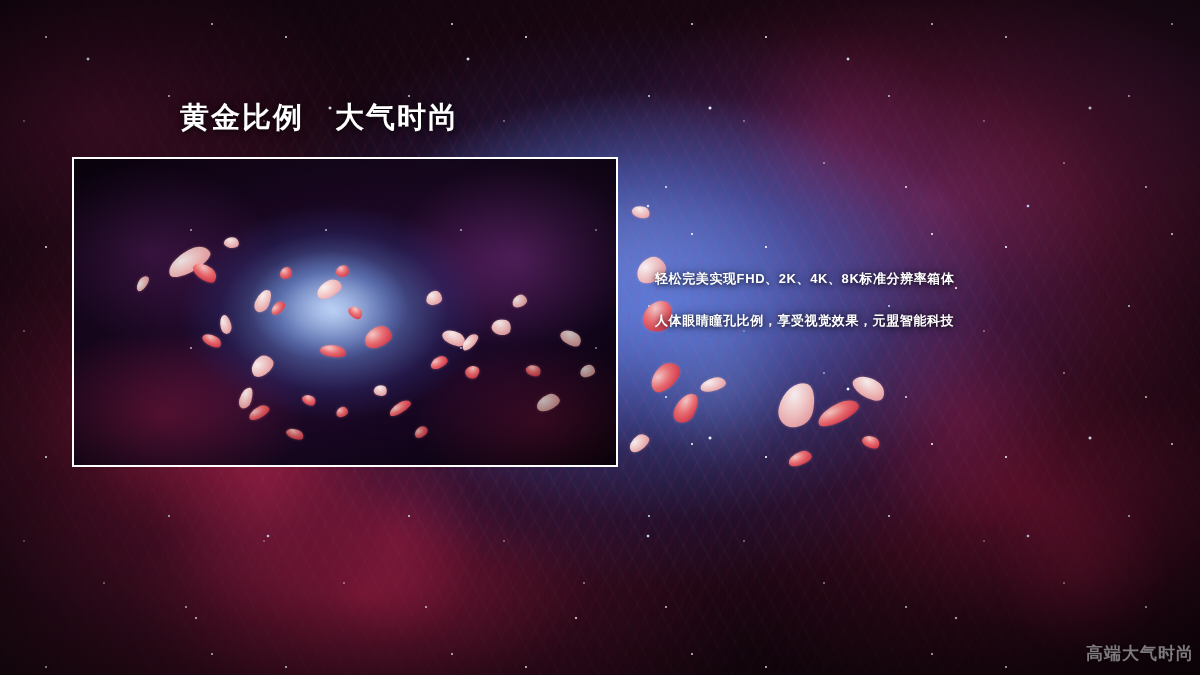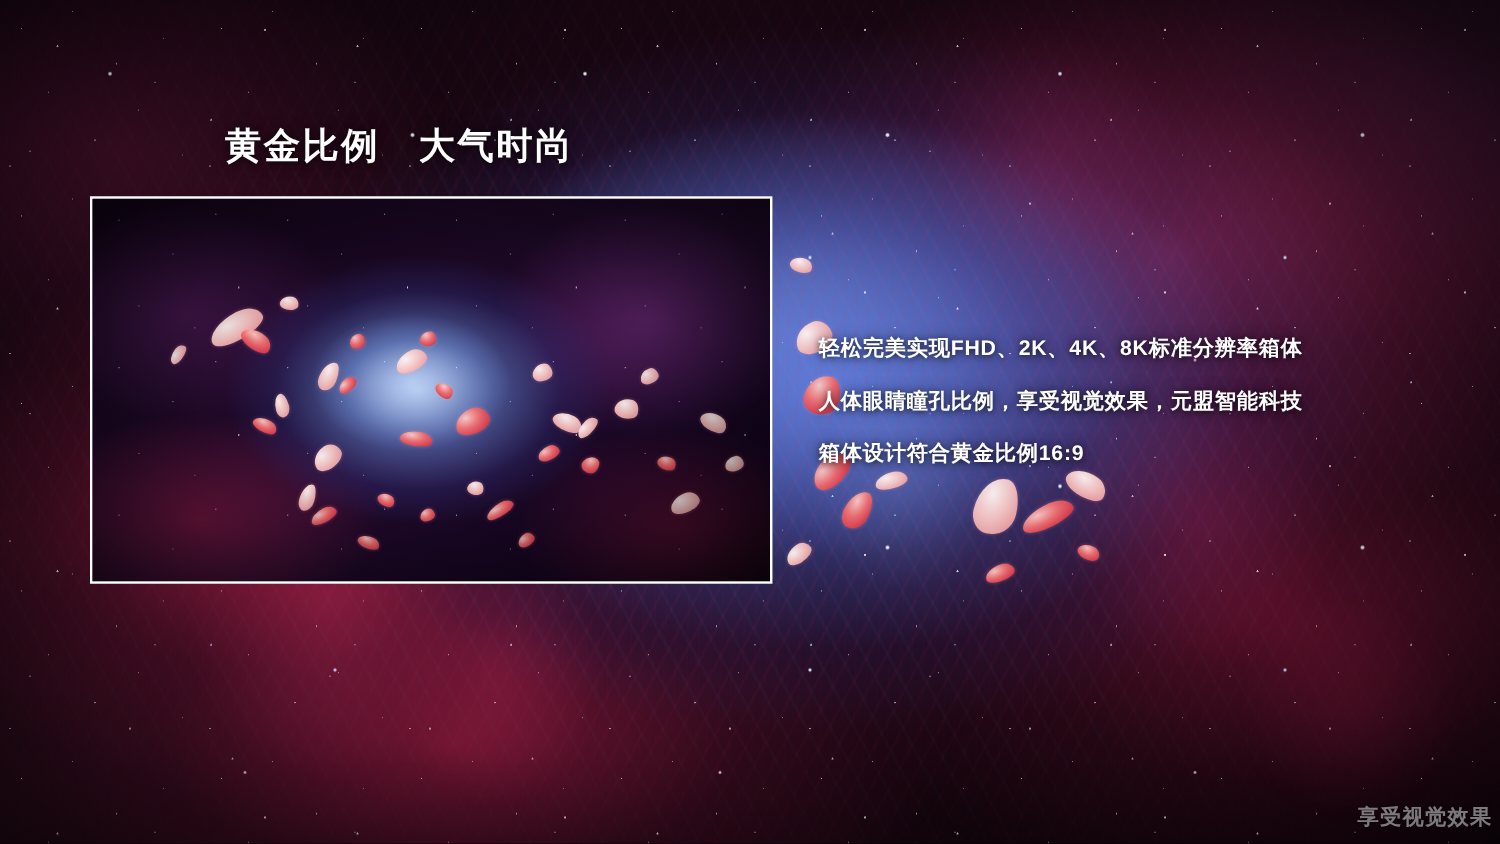--- a/index.html
+++ b/index.html
@@ -181,21 +181,21 @@
     letter-spacing: 2px;
     white-space: pre;
     text-shadow: 0 1px 5px rgba(0,0,0,0.62), 0 0 14px rgba(0,0,0,0.40);
   }
   #body-copy {
     position: absolute;
     left: 655px;
     top: 258px;
     width: 500px;
     color: #ffffff;
-    font-size: 17px;
+    font-size: 13px;
     letter-spacing: 0.6px;
     text-shadow: 0 1px 5px rgba(0,0,0,0.66), 0 0 12px rgba(0,0,0,0.42);
   }
   #body-copy .copy-line {
     height: 42px;
     line-height: 42px;
     white-space: nowrap;
   }
   #watermark {
     position: absolute;
@@ -277,18 +277,17 @@
           <div class="petal deep" style="left: 212px; top: 270px; width: 18px; height: 10px; transform: rotate(24deg);"></div>
           <div class="petal deep" style="left: 340px; top: 268px; width: 14px; height: 10px; transform: rotate(-28deg);"></div>
         </div>
       <div id="photo-vignette"></div>
     </div>
   </div>
 
   <div id="body-copy">
     <div class="copy-line">轻松完美实现FHD、2K、4K、8K标准分辨率箱体</div>
     <div class="copy-line">人体眼睛瞳孔比例，享受视觉效果，元盟智能科技</div>
-    <div class="copy-line">箱体设计符合黄金比例16:9</div>
   </div>
 
-  <div id="watermark">享受视觉效果</div>
+  <div id="watermark">高端大气时尚</div>
 
 </div>
 
 </body></html>

